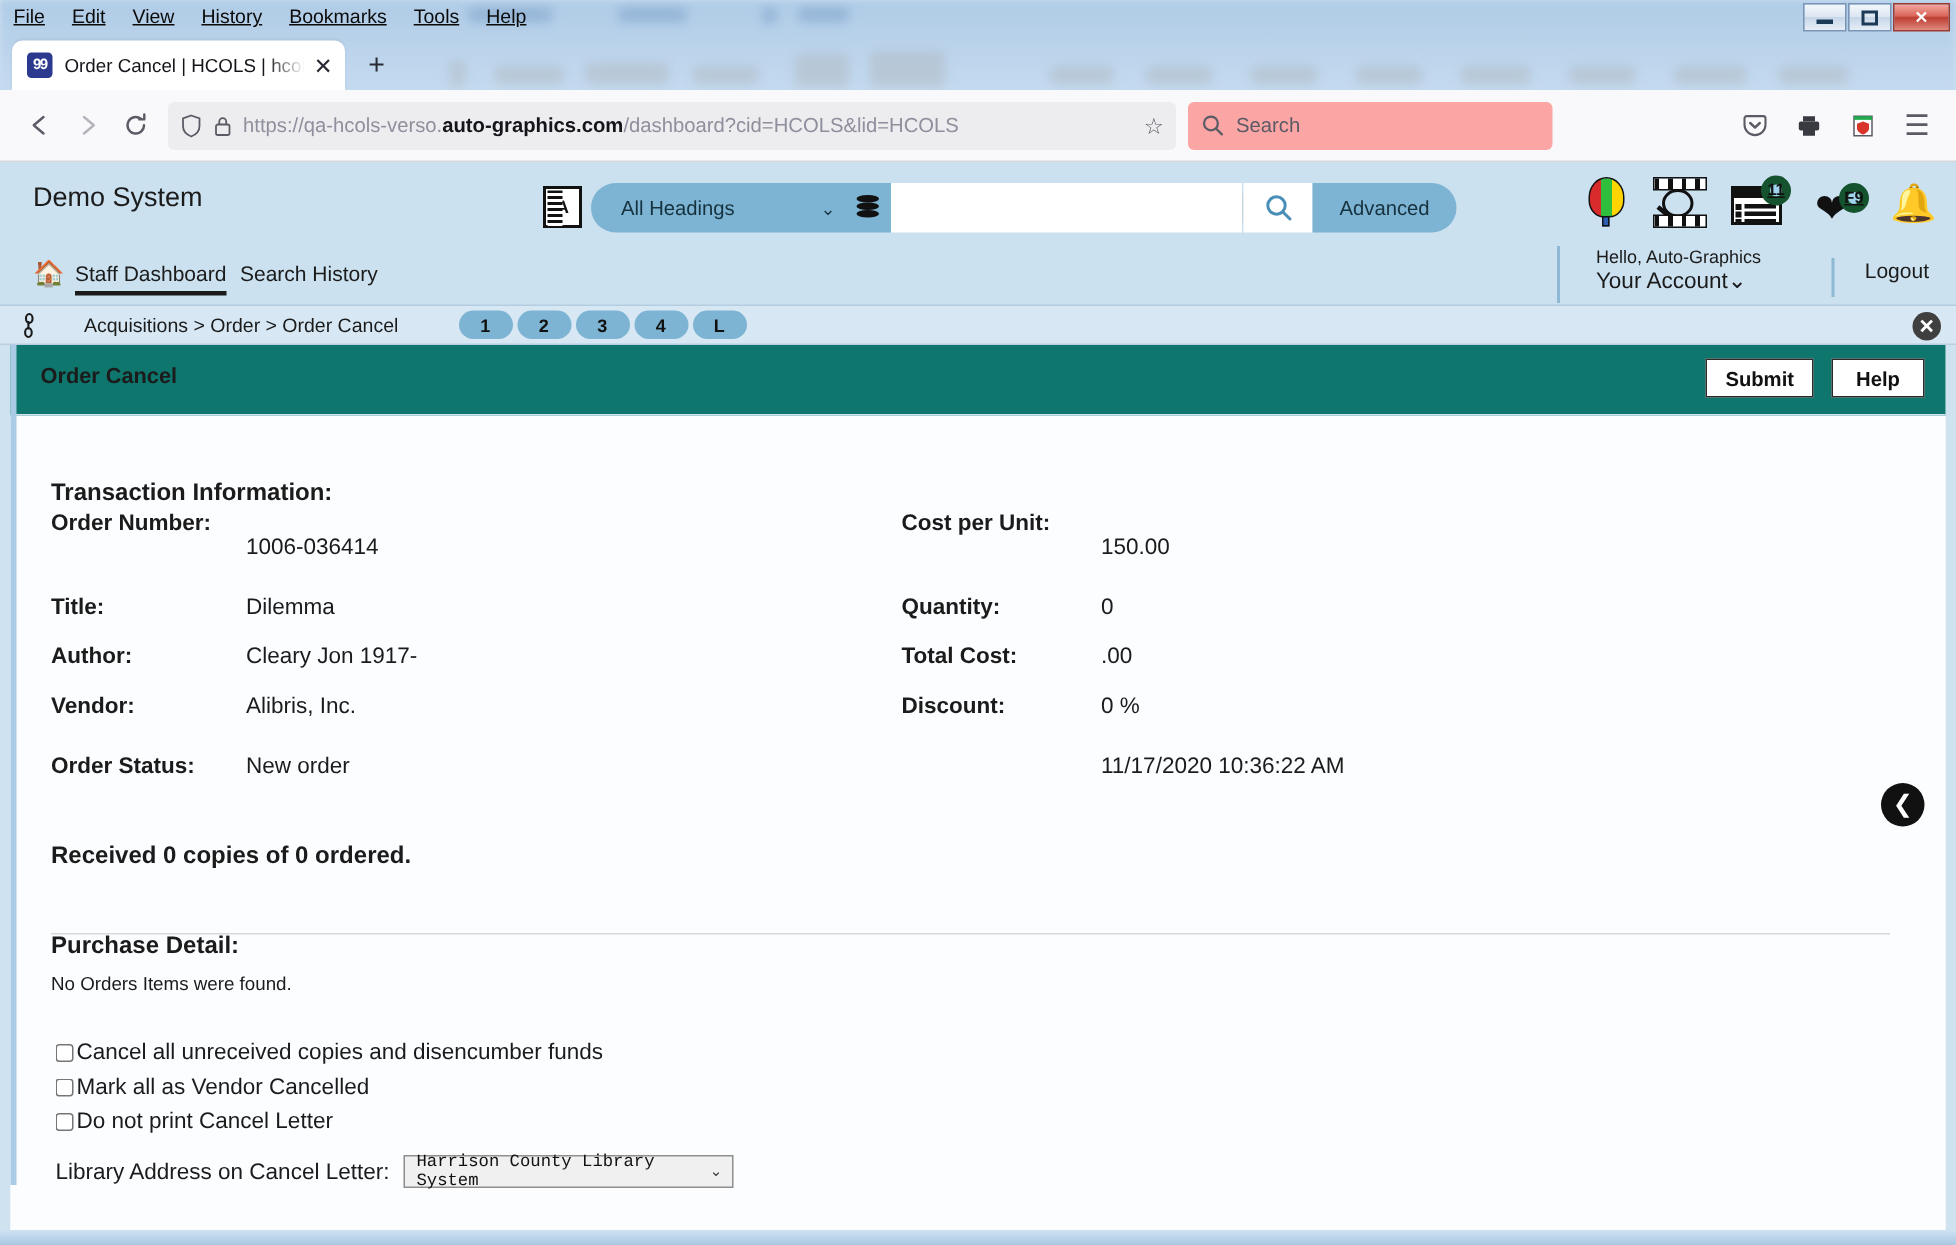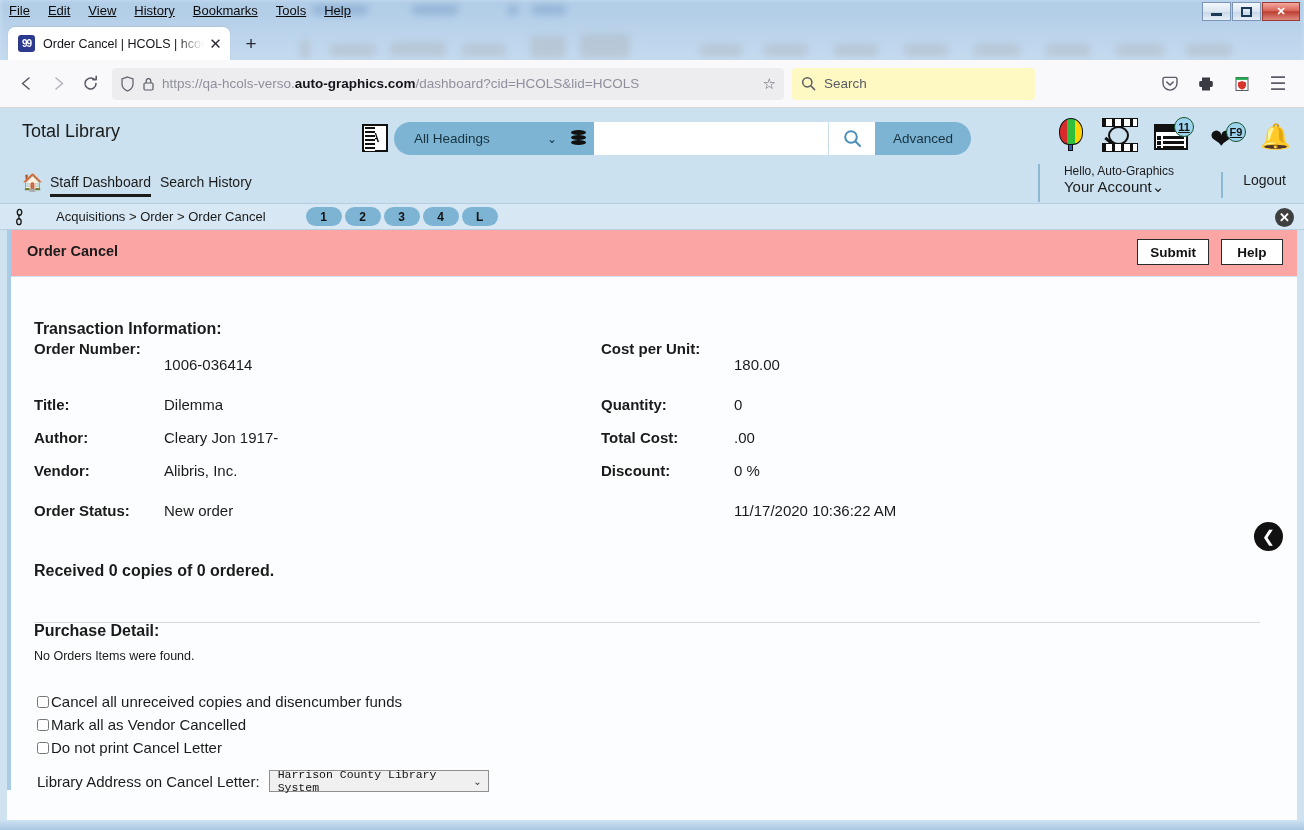--- a/index.html
+++ b/index.html
@@ -104,21 +104,21 @@
     display:flex; align-items:center; padding: 0 8px; gap: 7px;
     max-width: 672px;
   }
   .urlbar .url {
     flex:1 1 auto; font-size: 13.5px; color: #8f8f9d;
     white-space: nowrap; overflow: hidden;
   }
   .urlbar .url b { color: #15141a; font-weight: 600; }
   .urlbar .star { color:#5b5b66; font-size:15px; cursor:pointer; }
   .searchbar {
-    width: 243px; height: 32px; background:#fef9c3; border-radius:4px;
+    width: 243px; height: 32px; background:#fca5a5; border-radius:4px;
     display:flex; align-items:center; padding:0 9px; gap:8px;
     font-size:13.5px; color:#5b5b66;
   }
   .navright { display:flex; align-items:center; margin-left:auto; gap: 4px; }
 
   
   .apphead {
     position:absolute; left:0; top:108px; width:1304px; height:96px;
     background:#cbe1ef;
     border-bottom: 1px solid #b4cde0;
@@ -185,21 +185,21 @@
     background: repeating-linear-gradient(90deg,#111 0 3px, #fff 3px 9px); border:1.5px solid #111; }
   .filmstrip .fs-mid { position:absolute; left:6px; top:8px; width:21px; height:19px; border:2px solid #111; border-radius:50%; }
   .filmstrip .fs-handle { position:absolute; left:2px; top:22px; width:11px; height:3px; background:#111; transform:rotate(40deg); }
   .listicon { width:34px; height:26px; position:relative; }
   .listicon .box { position:absolute; left:0; top:0; width:34px; height:26px; border:2px solid #111; background:#fff; }
   .listicon .hdr { position:absolute; left:2px; top:2px; width:30px; height:6px; background:#111; }
   .listicon .ln { position:absolute; left:9px; width:21px; height:2.5px; background:#111; }
   .listicon .dt { position:absolute; left:3px; width:3.5px; height:3.5px; background:#111; }
   .badge {
     position:absolute; border-radius:50%;
-    background:#9fd4ee; border:1px solid #14532d;
+    background:#9fd4ee; border:6px solid #14532d;
     font-size:11px; font-weight:bold; color:#111;
     display:flex; align-items:center; justify-content:center;
     width:20px; height:20px;text-decoration:underline;
   }
   .heartwrap { position:relative; width:34px; height:30px; }
   .heart { position:absolute; left:0; top:6px; width:30px; height:26px; color:#111; font-size:27px; line-height:22px; }
   .bell { width:26px; height:30px; color:#111; font-size:25px; line-height:28px; text-align:center; }
 
   .apphead .row2 { position:absolute; left:0; top:52px; width:1304px; height:44px; }
   .homeicon { position:absolute; left:22px; top:12px; font-size:17px; color:#111; }
@@ -245,21 +245,21 @@
     background:#fbfdff;
     border-left: 7px solid #cfe2f0;
     border-right: 7px solid #cfe2f0;
   }
   .leftstrip {
     position:absolute; left:7px; top:230px; width:4px; height:560px;
     background:#a9cbe6;
   }
   .titlebar {
     position:absolute; left:0; top:0; width:1290px; height:47px;
-    background:#fca5a5; border-bottom:1px solid #cfe2f0;
+    background:#0f766e; border-bottom:1px solid #cfe2f0;
   }
   .pagetitle { position:absolute; left:20px; top:13px; font-size:14.5px; font-weight:bold; color:#1b1b1b; }
   .btnrow { position:absolute; right:14px; top:9px; display:flex; gap:12px; }
   .btn {
     min-width:62px; height:26px; padding:0 12px;
     background:#ffffff; border:1px solid #2a2a2a;
     font-size:13.5px; font-weight:bold; color:#111;
     display:flex; align-items:center; justify-content:center; cursor:pointer;
     font-family:"Liberation Sans", sans-serif;
   }
@@ -412,21 +412,21 @@
             <rect x="3" y="2.5" width="12" height="2.4" fill="#1faa4b"></rect>
             <path d="M9 6 L13 7.5 v3 c0 2.3 -2.4 3.6 -4 4.2 -1.6 -.6 -4 -1.9 -4 -4.2 v-3 Z" fill="#d8342a"></path>
           </svg>
       </div>
       <div class="navbtn" style="font-size:19px;">☰</div>
     </div>
   </div>
 
   <div class="apphead">
     <div class="row1">
-      <div class="libname">Total Library</div>
+      <div class="libname">Demo System</div>
 
       <div class="searchwrap">
         <div class="marc-icon">A</div>
         <div class="heading-sel">
           <span style="flex:1">All Headings</span>
           <span class="chev">⌄</span>
           <span class="db-icon">
               <i style="top:0"></i>
               <i style="top:5px"></i>
               <i style="top:10px"></i>
@@ -530,21 +530,21 @@
       <div class="fldlabel" style="left:27px; top:151px;">Author:</div>
       <div class="fldvalue" style="left:157px; top:151px;">Cleary Jon 1917-</div>
 
       <div class="fldlabel" style="left:27px; top:184px;">Vendor:</div>
       <div class="fldvalue" style="left:157px; top:184px;">Alibris, Inc.</div>
 
       <div class="fldlabel" style="left:27px; top:224px;">Order Status:</div>
       <div class="fldvalue" style="left:157px; top:224px;">New order</div>
 
       <div class="fldlabel" style="left:594px; top:60px; width:100px; line-height:21px;">Cost per Unit:</div>
-      <div class="fldvalue" style="left:727px; top:78px;">180.00</div>
+      <div class="fldvalue" style="left:727px; top:78px;">150.00</div>
 
       <div class="fldlabel" style="left:594px; top:118px;">Quantity:</div>
       <div class="fldvalue" style="left:727px; top:118px;">0</div>
 
       <div class="fldlabel" style="left:594px; top:151px;">Total Cost:</div>
       <div class="fldvalue" style="left:727px; top:151px;">.00</div>
 
       <div class="fldlabel" style="left:594px; top:184px;">Discount:</div>
       <div class="fldvalue" style="left:727px; top:184px;">0 %</div>
 

